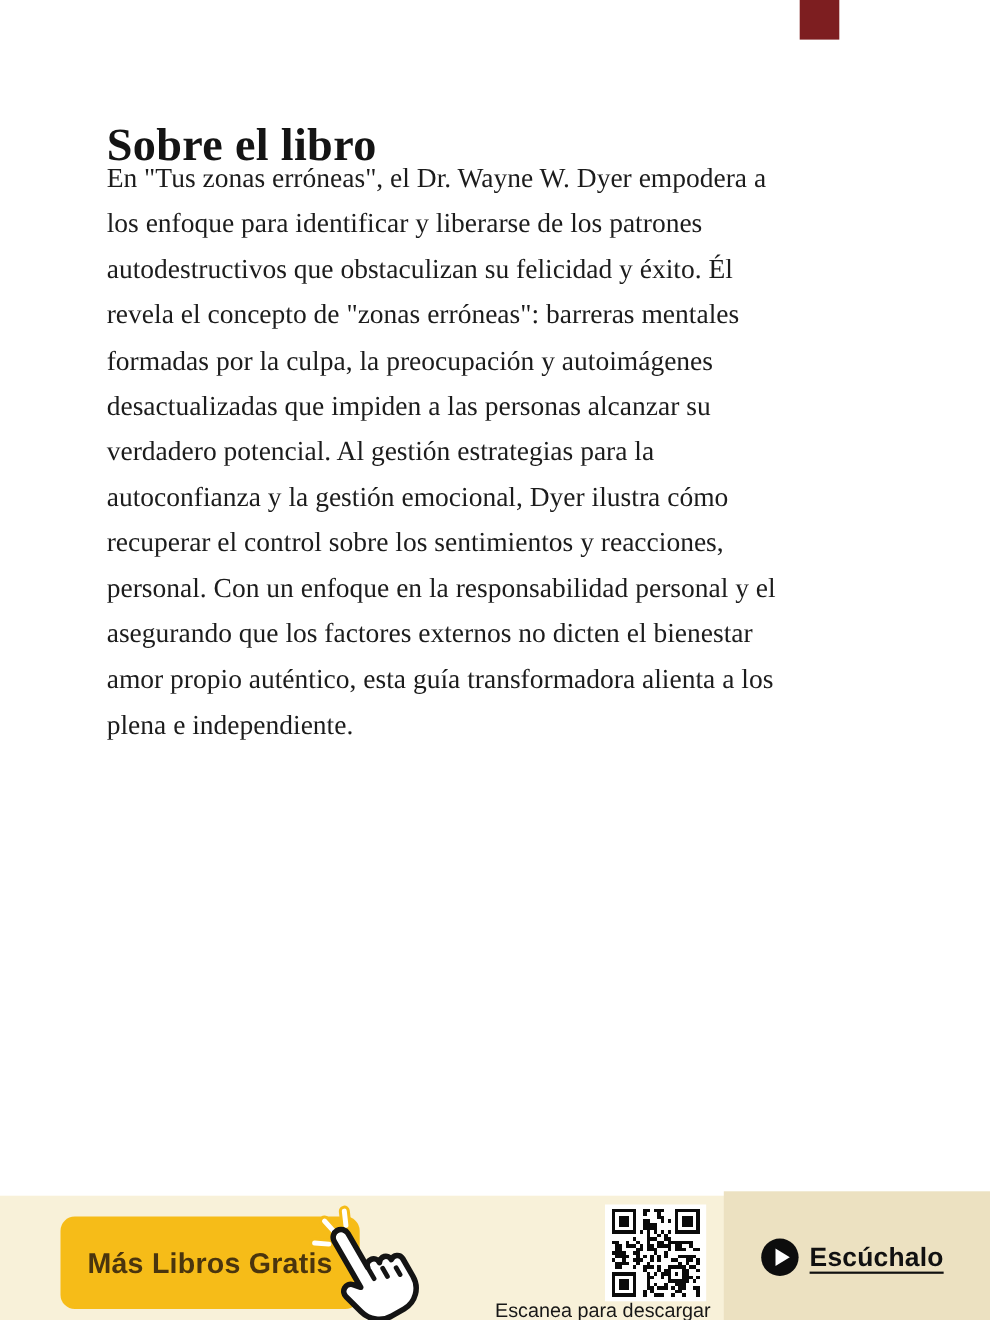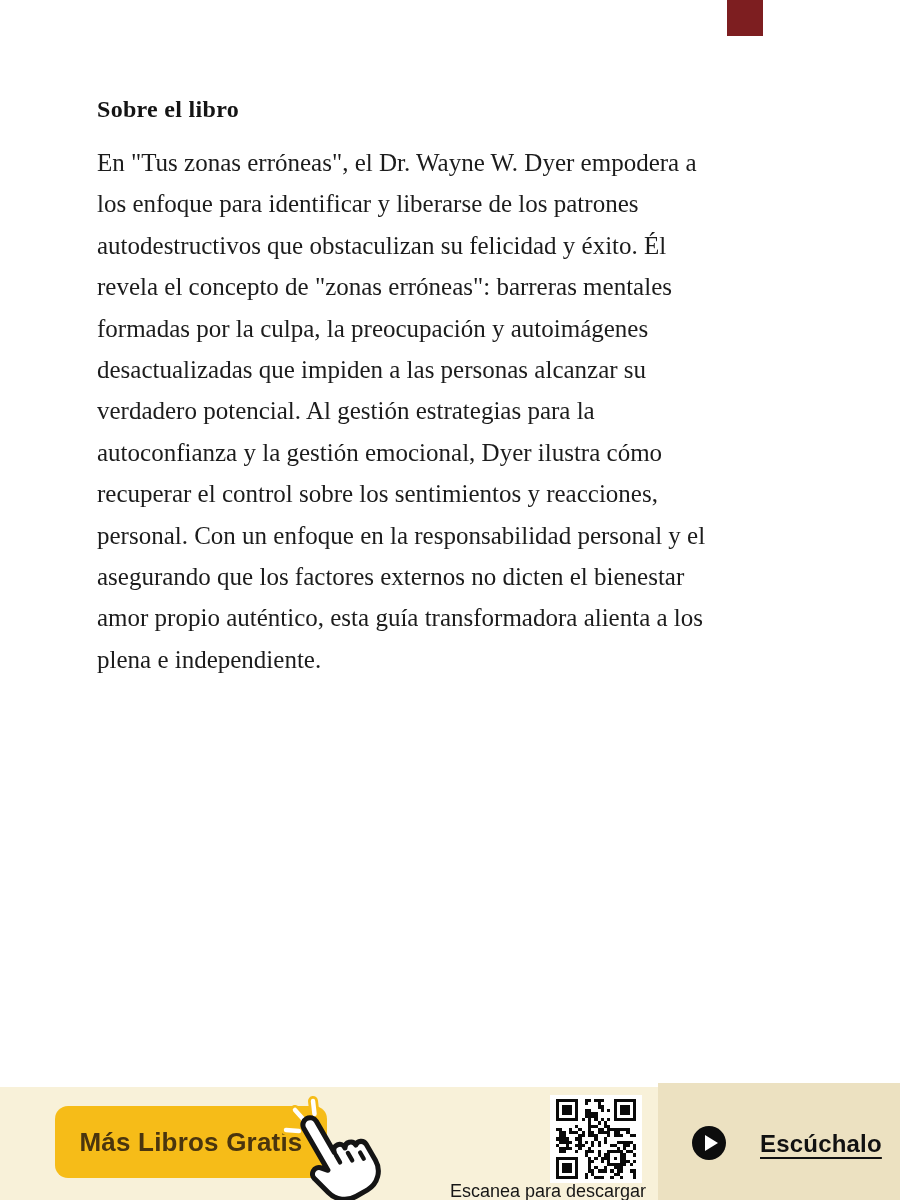--- a/index.html
+++ b/index.html
@@ -2,33 +2,33 @@
 <html><head>
 <meta charset="utf-8">
 <style>
   html,body{margin:0;padding:0;background:#ffffff;}
   .page{
     position:relative;width:900px;height:1200px;background:#ffffff;
     overflow:hidden;font-family:"Liberation Serif", serif;
   }
   .ribbon{position:absolute;left:727px;top:0;width:36px;height:36px;background:#7d1e20;}
   .title{
-    position:absolute;left:97px;top:80px;font-size:24px;font-weight:bold;
+    position:absolute;left:97px;top:80px;font-size:42px;font-weight:bold;
     color:#141414;letter-spacing:.3px;
   }
   .paragraph{
     position:absolute;left:97px;top:142px;width:720px;
     font-size:25px;line-height:41.4px;color:#1c1c1c;
   }
   .paragraph .pline{white-space:nowrap;}
   
   .footer-bar{position:absolute;left:0;top:1087px;width:900px;height:113px;background:#f8f1d9;}
   .listen-panel{position:absolute;left:658px;top:1083px;width:242px;height:117px;background:#ece1c1;}
   .free-btn{
-    position:absolute;left:55px;top:1106px;width:272px;height:72px;
+    position:absolute;left:55px;top:1106px;width:272px;height:84px;
     border:none;border-radius:13px;background:#f6bc18;
     display:flex;align-items:center;justify-content:center;
     font-family:"Liberation Sans", sans-serif;font-weight:bold;font-size:26px;
     color:#4a350e;cursor:pointer;letter-spacing:.2px;
   }
   .hand-svg{position:absolute;left:250px;top:1085px;width:150px;height:115px;overflow:hidden;}
   .qr-box{position:absolute;left:550px;top:1095px;width:92px;height:88px;background:#ffffff;}
   .qr-box svg{position:absolute;left:4px;top:4px;width:84px;height:80px;}
   .qr-caption{
     position:absolute;left:448px;top:1181px;width:200px;text-align:center;
@@ -36,21 +36,21 @@
   }
   .play-btn{
     position:absolute;left:692px;top:1126px;width:34px;height:34px;border-radius:50%;
     background:#0d0d0d;border:none;padding:0;cursor:pointer;
     display:flex;align-items:center;justify-content:center;
   }
   .listen-label{
     position:absolute;left:736px;top:1130px;
     font-family:"Liberation Sans", sans-serif;font-size:24px;font-weight:bold;color:#111111;
     text-decoration:underline;text-underline-offset:5px;text-decoration-thickness:2px;
-    cursor:pointer;letter-spacing:.2px;margin-left:24px;
+    cursor:pointer;letter-spacing:.2px;
   }
 </style>
 </head>
 <body>
 
 <div class="page">
 
   <div class="ribbon" style="background: rgb(125, 30, 32);"></div>
 
   <h1 class="title">Sobre el libro</h1>

